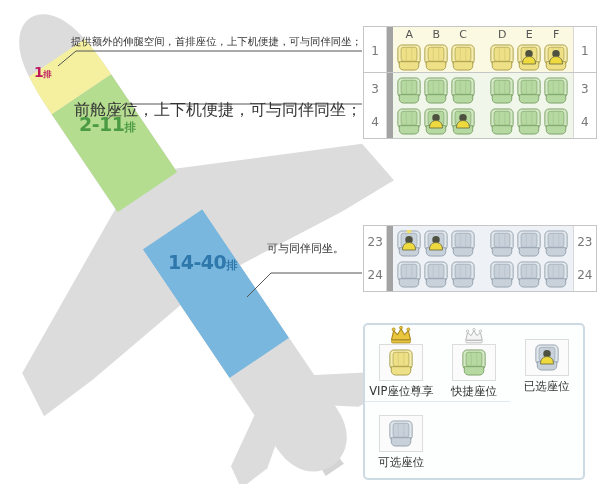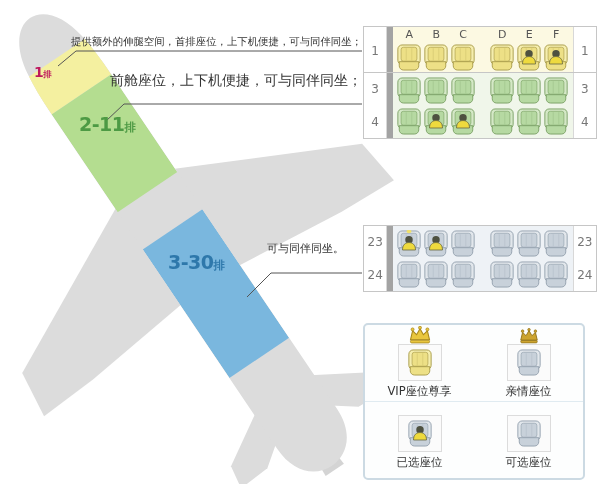--- a/index.html
+++ b/index.html
@@ -6,39 +6,39 @@
   body{width:600px;height:484px;position:relative;overflow:hidden;background:#fff;
        font-family:"DejaVu Sans","Liberation Sans",sans-serif;}
   #plane-svg{position:absolute;left:0;top:0;z-index:0;}
   .zl{position:absolute;z-index:1;font-weight:bold;letter-spacing:-0.5px;white-space:nowrap;}
   .zl .u{font-size:60%;font-weight:bold;}
   .zl1{left:34px;top:64px;font-size:14px;}
   .zl2{left:79px;top:113px;font-size:19px;}
   .zl3{left:168px;top:251px;font-size:19px;}
   .co{position:absolute;right:238px;white-space:nowrap;color:#333;z-index:2;}
   .co1{top:35px;font-size:10.4px;text-align:center;}
-  .co2{top:72px;font-size:14px;}
+  .co2{top:100px;font-size:16px;}
   .co3{top:241px;font-size:11px;padding-right:18px;}
   .sgrid{position:absolute;left:363px;width:232px;background:#fff;border:1px solid #c6c6c6;
          display:flex;z-index:3;}
   .g0{top:26px;}  .g1{top:72px;}  .g2{top:225px;}
   .numcol{width:25px;display:flex;flex-direction:column;background:#fff;}
   .numcol.ncl{border-right:1px solid #d8d8d8;}
   .numcol.ncr{border-left:1px solid #d8d8d8;}
   .num{flex:1;display:flex;align-items:center;justify-content:center;color:#777;font-size:12px;}
   .dbar{width:6px;background:#a3a3a3;}
   .seatzone{flex:1;padding:1px 3px 2px 3px;}
   .hdr{display:flex;height:13px;align-items:center;}
   .hl{width:27px;text-align:center;font-size:11px;color:#555;}
   .srow{display:flex;height:31px;align-items:center;}
   .seatcell{width:27px;height:28px;display:flex;align-items:flex-end;justify-content:center;cursor:pointer;}
   .aisle{width:12px;}
   .legend{position:absolute;left:363px;top:323px;width:222px;height:157px;background:#fdfefe;
           border:2px solid #ccdae3;border-radius:5px;box-sizing:border-box;z-index:3;
-          display:grid;grid-template-columns:1fr 1fr;grid-template-rows:1fr 1fr;}
+          display:grid;grid-template-columns:1fr 1fr 1fr;grid-template-rows:1fr 1fr;}
   .lcell{display:flex;flex-direction:column;align-items:center;justify-content:center;}
   .lcell.r1{border-bottom:1px solid #e0ebf1;}
   .crownslot{height:18px;display:flex;align-items:flex-end;justify-content:center;}
   .lbox{width:42px;height:35px;border:1px solid #dcdcdc;background:#fbfbfb;
         display:flex;align-items:center;justify-content:center;}
   .llabel{font-size:11.5px;color:#333;margin-top:3px;white-space:nowrap;}
 </style>
 </head>
 <body>
 
@@ -63,21 +63,21 @@
     <rect x="-36" y="255" width="72" height="155" clip-path="url(#fusclip)" fill="#7ab7de"></rect>
   </g>
 
   <polyline points="58,66 76,51 362,51" fill="none" stroke="#555" stroke-width="1"></polyline>
   <polyline points="106,121 124,104 362,104" fill="none" stroke="#555" stroke-width="1"></polyline>
   <polyline points="247,297 271,273 362,273" fill="none" stroke="#555" stroke-width="1"></polyline>
 </svg>
 
 <div class="zl zl1" style="color: #be185d;"><span>1</span><span class="u">排</span></div>
 <div class="zl zl2" style="color: rgb(77, 154, 68);"><span>2-11</span><span class="u">排</span></div>
-<div class="zl zl3" style="color: rgb(46, 120, 171);"><span>3-30</span><span class="u">排</span></div>
+<div class="zl zl3" style="color: rgb(46, 120, 171);"><span>14-40</span><span class="u">排</span></div>
 
 <div class="co co1">提供额外的伸腿空间，首排座位，上下机便捷，可与同伴同坐；</div>
 <div class="co co2">前舱座位，上下机便捷，可与同伴同坐；</div>
 <div class="co co3">可与同伴同坐。</div>
 
 <div class="sgrid g0">
     <div class="numcol ncl">
       <div class="num">1</div>
     </div>
     <div class="dbar"></div>
@@ -439,37 +439,37 @@
           <line x1="11" y1="4.5" x2="11" y2="17.5" stroke="#a89a48" stroke-width="0.6" opacity="0.45"></line>
           <line x1="17" y1="4.5" x2="17" y2="17.5" stroke="#a89a48" stroke-width="0.6" opacity="0.45"></line>
           <path d="M3.5 19 h21 v4.5 a4.5 4.5 0 0 1 -4.5 4.5 h-12 a4.5 4.5 0 0 1 -4.5 -4.5 z" fill="#ede086" stroke="#a89a48" stroke-width="1"></path>
         </svg>
       </div>
     <div class="llabel">VIP座位尊享</div>
   </div>
   <div class="lcell r1">
     <div class="crownslot">
         <svg viewBox="0 0 24 17" width="22" height="16">
-          <path d="M3 13 L5 4.5 L8.8 8.2 L12 2.5 L15.2 8.2 L19 4.5 L21 13 Z" fill="#cda42f" stroke="#8f7118" stroke-width="1"></path>
-          <circle cx="5" cy="3.2" r="1.4" fill="#cda42f" stroke="#8f7118" stroke-width="0.7"></circle>
-          <circle cx="12" cy="1.6" r="1.4" fill="#cda42f" stroke="#8f7118" stroke-width="0.7"></circle>
-          <circle cx="19" cy="3.2" r="1.4" fill="#cda42f" stroke="#8f7118" stroke-width="0.7"></circle>
-          <rect x="3" y="13.4" width="18" height="2.6" rx="1.2" fill="#cda42f" stroke="#8f7118" stroke-width="0.8"></rect>
+          <path d="M3 13 L5 4.5 L8.8 8.2 L12 2.5 L15.2 8.2 L19 4.5 L21 13 Z" fill="#f5f5f5" stroke="#b0b0b0" stroke-width="1"></path>
+          <circle cx="5" cy="3.2" r="1.4" fill="#f5f5f5" stroke="#b0b0b0" stroke-width="0.7"></circle>
+          <circle cx="12" cy="1.6" r="1.4" fill="#f5f5f5" stroke="#b0b0b0" stroke-width="0.7"></circle>
+          <circle cx="19" cy="3.2" r="1.4" fill="#f5f5f5" stroke="#b0b0b0" stroke-width="0.7"></circle>
+          <rect x="3" y="13.4" width="18" height="2.6" rx="1.2" fill="#f5f5f5" stroke="#b0b0b0" stroke-width="0.8"></rect>
         </svg>
       </div>
     <div class="lbox">
         <svg viewBox="0 0 28 29" width="26" height="27">
-          <rect x="2" y="1" width="24" height="21" rx="4.5" fill="#e2e7ec" stroke="#93a0ad" stroke-width="1"></rect>
-          <rect x="5.5" y="3.5" width="17" height="15" rx="2.5" fill="#c8d1da" stroke="#93a0ad" stroke-width="0.7"></rect>
-          <line x1="11" y1="4.5" x2="11" y2="17.5" stroke="#93a0ad" stroke-width="0.6" opacity="0.45"></line>
-          <line x1="17" y1="4.5" x2="17" y2="17.5" stroke="#93a0ad" stroke-width="0.6" opacity="0.45"></line>
-          <path d="M3.5 19 h21 v4.5 a4.5 4.5 0 0 1 -4.5 4.5 h-12 a4.5 4.5 0 0 1 -4.5 -4.5 z" fill="#c8d1da" stroke="#93a0ad" stroke-width="1"></path>
-        </svg>
-      </div>
-    <div class="llabel">亲情座位</div>
+          <rect x="2" y="1" width="24" height="21" rx="4.5" fill="#d4e8c6" stroke="#7aa065" stroke-width="1"></rect>
+          <rect x="5.5" y="3.5" width="17" height="15" rx="2.5" fill="#b6d9a2" stroke="#7aa065" stroke-width="0.7"></rect>
+          <line x1="11" y1="4.5" x2="11" y2="17.5" stroke="#7aa065" stroke-width="0.6" opacity="0.45"></line>
+          <line x1="17" y1="4.5" x2="17" y2="17.5" stroke="#7aa065" stroke-width="0.6" opacity="0.45"></line>
+          <path d="M3.5 19 h21 v4.5 a4.5 4.5 0 0 1 -4.5 4.5 h-12 a4.5 4.5 0 0 1 -4.5 -4.5 z" fill="#b6d9a2" stroke="#7aa065" stroke-width="1"></path>
+        </svg>
+      </div>
+    <div class="llabel">快捷座位</div>
   </div>
   <div class="lcell r2">
     <div class="crownslot" style="height:6px"></div>
     <div class="lbox">
         <svg viewBox="0 0 28 29" width="26" height="27">
           <rect x="2" y="1" width="24" height="21" rx="4.5" fill="#e2e7ec" stroke="#93a0ad" stroke-width="1"></rect>
           <rect x="5.5" y="3.5" width="17" height="15" rx="2.5" fill="#c8d1da" stroke="#93a0ad" stroke-width="0.7"></rect>
           <line x1="11" y1="4.5" x2="11" y2="17.5" stroke="#93a0ad" stroke-width="0.6" opacity="0.45"></line>
           <line x1="17" y1="4.5" x2="17" y2="17.5" stroke="#93a0ad" stroke-width="0.6" opacity="0.45"></line>
           <path d="M3.5 19 h21 v4.5 a4.5 4.5 0 0 1 -4.5 4.5 h-12 a4.5 4.5 0 0 1 -4.5 -4.5 z" fill="#c8d1da" stroke="#93a0ad" stroke-width="1"></path>

